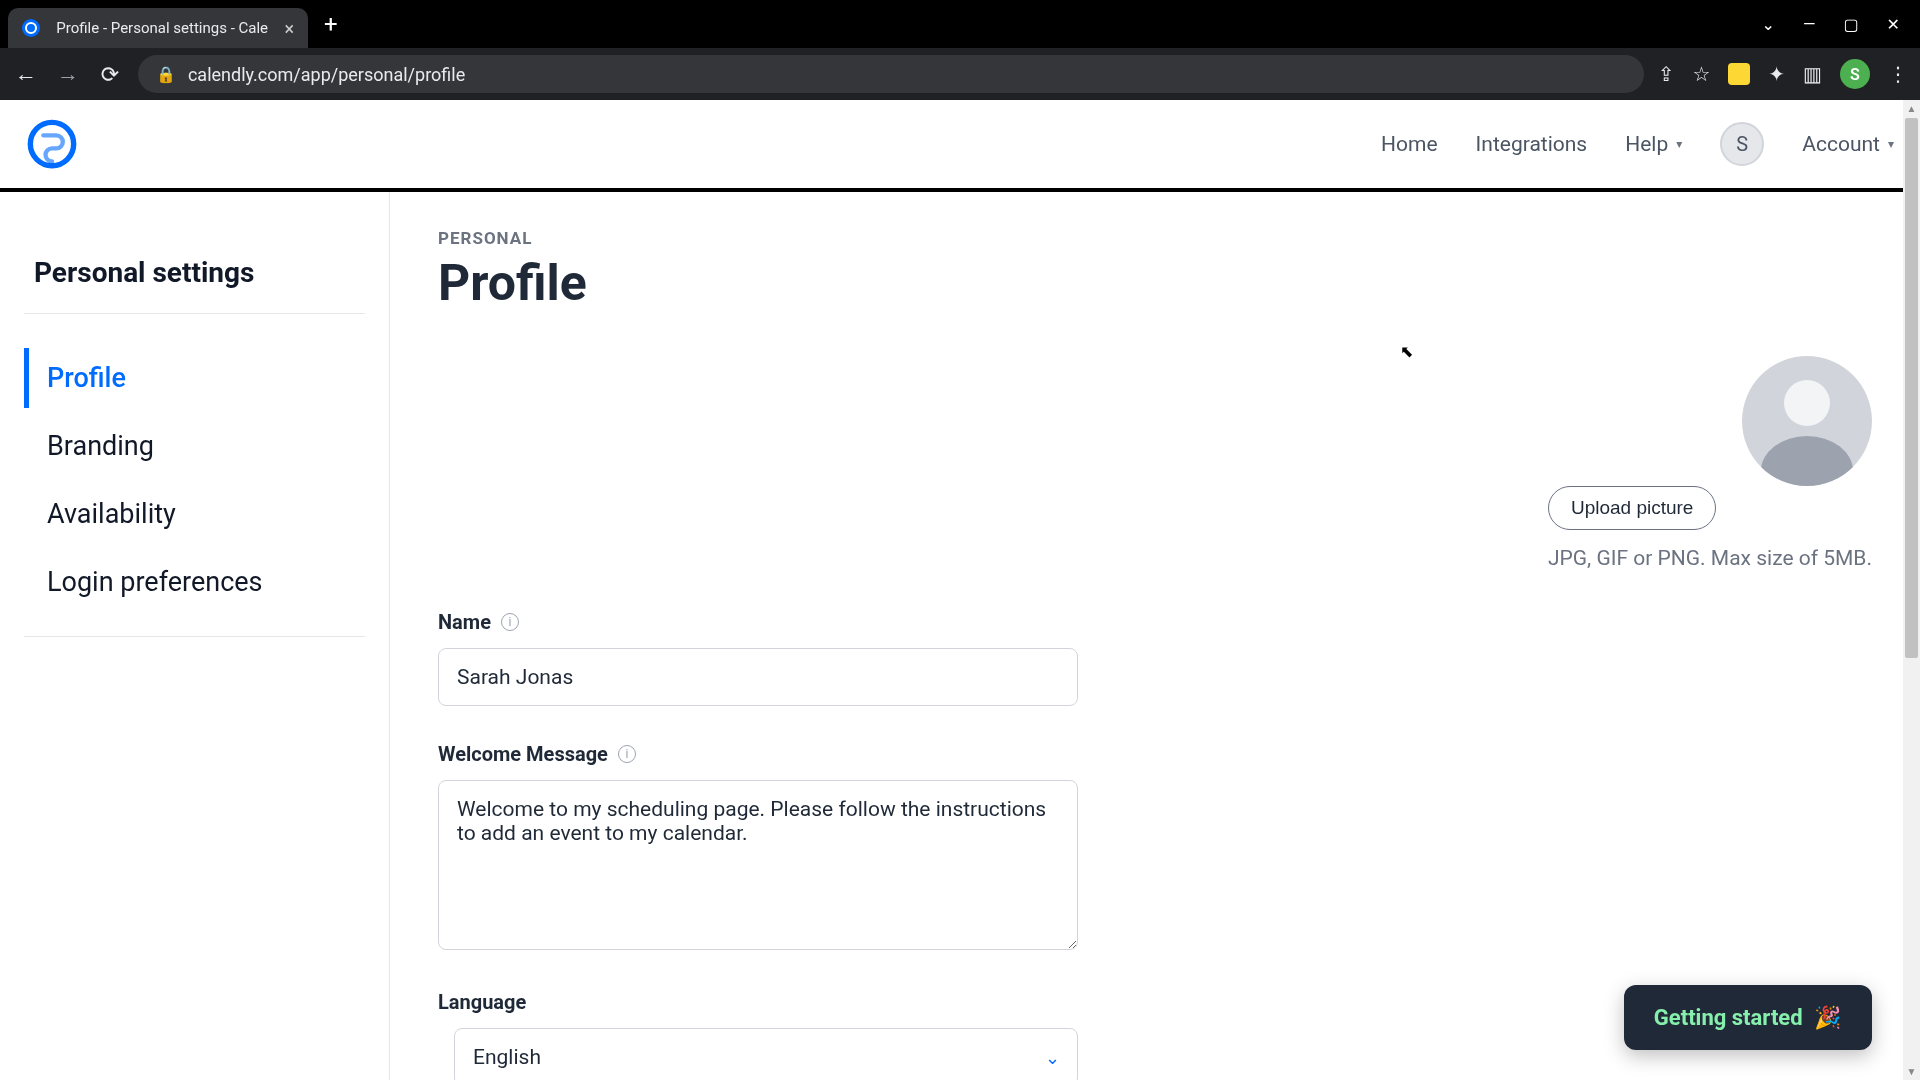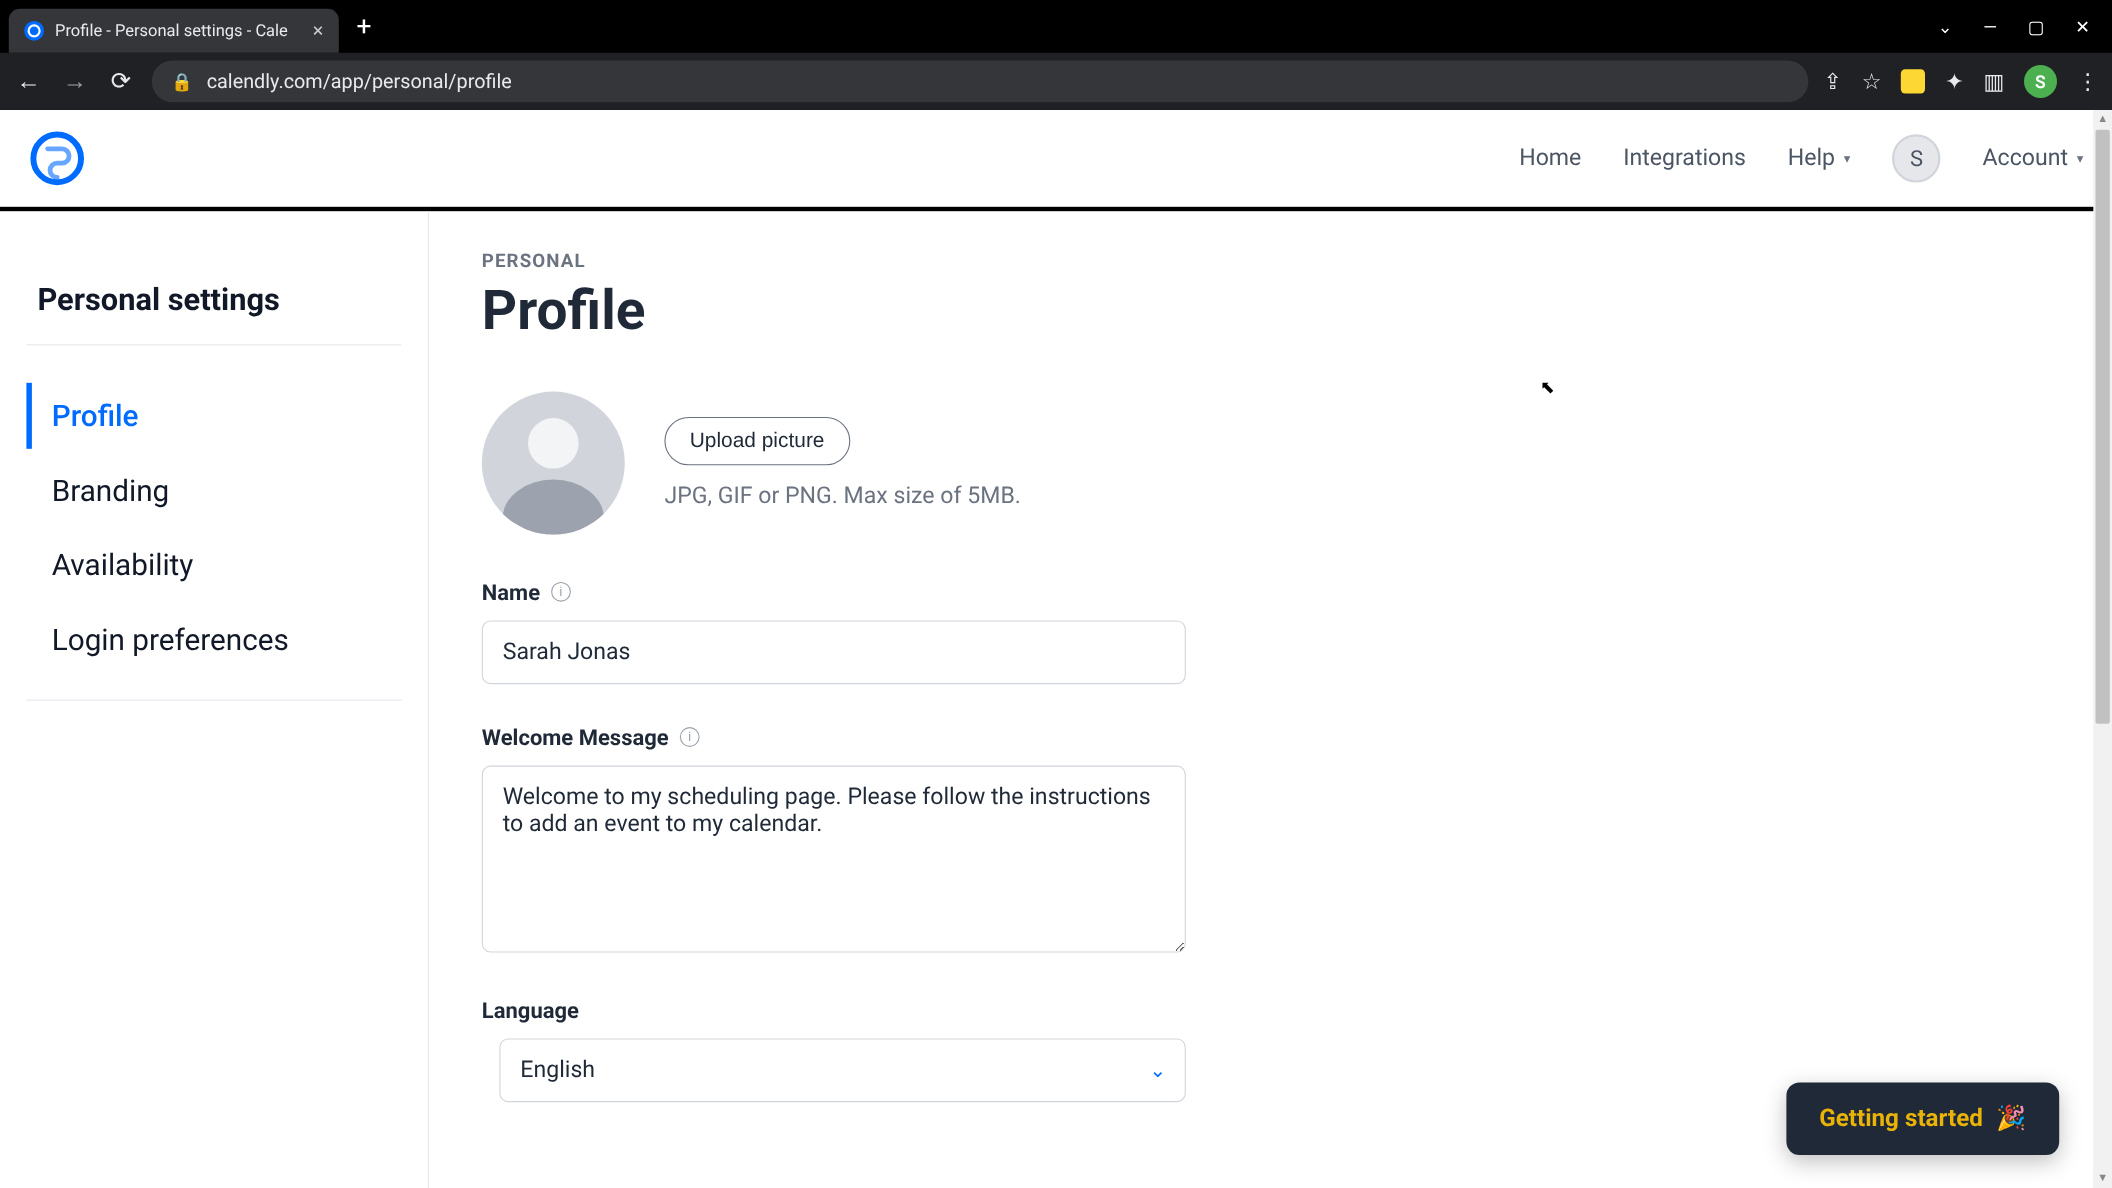--- a/index.html
+++ b/index.html
@@ -1,20 +1,20 @@
 <!DOCTYPE html>
 <html><head>
 <meta charset="utf-8">
 <style>
   * { box-sizing: border-box; margin: 0; padding: 0; }
   html, body { width: 1920px; height: 1080px; font-family: -apple-system, BlinkMacSystemFont, "Segoe UI", Roboto, sans-serif; overflow: hidden; }
 
   
   .browser-chrome { width: 100%; background: #000; }
-  .tab-bar { display: flex; align-items: center; height: 48px; padding: 0 8px; }
+  .tab-bar { display: flex; align-items: center; height: 48px; padding: 0 8px; text-align: center; }
   .tab { display: flex; align-items: center; background: #35363a; color: #e8eaed; height: 40px; padding: 0 14px; border-radius: 10px 10px 0 0; min-width: 300px; font-size: 15px; gap: 10px; margin-top: 8px; }
   .tab-favicon { width: 18px; height: 18px; border-radius: 50%; background: #006bff; display: inline-block; position: relative; }
   .tab-favicon::after { content: ""; position: absolute; inset: 3px; border: 2px solid #fff; border-radius: 50%; }
   .tab-title { flex: 1; white-space: nowrap; overflow: hidden; text-overflow: ellipsis; }
   .tab-close { color: #ccc; font-size: 18px; cursor: pointer; }
   .new-tab { color: #fff; font-size: 24px; margin-left: 16px; cursor: pointer; }
   .window-controls { margin-left: auto; display: flex; gap: 28px; color: #fff; padding-right: 12px; }
   .window-controls span { cursor: pointer; font-size: 16px; }
 
   .address-bar { display: flex; align-items: center; height: 52px; background: #202124; padding: 0 12px; gap: 14px; }
@@ -43,37 +43,37 @@
   .sidebar { width: 390px; border-right: 1px solid #e5e7eb; padding: 32px 24px; }
   .sidebar-title { font-size: 28px; font-weight: 700; color: #111827; padding: 0 10px 24px; border-bottom: 1px solid #e5e7eb; margin-bottom: 34px; margin-top: 32px; }
   .sidebar-item { font-size: 27px; color: #111827; padding: 14px 18px; cursor: pointer; border-left: 5px solid transparent; margin-bottom: 8px; }
   .sidebar-item.active { border-left-color: #006bff; color: #006bff; font-weight: 500; }
   .sidebar-divider { border-top: 1px solid #e5e7eb; margin-top: 24px; }
 
   .main { flex: 1; padding: 36px 48px; overflow-y: auto; position: relative; }
   .breadcrumb { font-size: 17px; font-weight: 700; letter-spacing: 1px; color: #6b7280; margin-bottom: 6px; }
   .page-title { font-size: 50px; font-weight: 700; color: #1f2937; margin-bottom: 44px; }
 
-  .upload-row { display: flex; align-items: center; gap: 36px; margin-bottom: 40px; }
+  .upload-row { display: flex; align-items: flex-end; margin-bottom: 40px; flex-direction: column; }
   .avatar-placeholder { width: 130px; height: 130px; border-radius: 50%; background: #d1d5db; position: relative; overflow: hidden; }
   .avatar-placeholder::before { content: ""; position: absolute; top: 24px; left: 50%; transform: translateX(-50%); width: 46px; height: 46px; border-radius: 50%; background: #f3f4f6; }
   .avatar-placeholder::after { content: ""; position: absolute; bottom: -20px; left: 50%; transform: translateX(-50%); width: 92px; height: 70px; border-radius: 50% 50% 0 0; background: #9ca3af; }
   .upload-col { display: flex; flex-direction: column; gap: 16px; }
   .upload-btn { border: 1.5px solid #6b7280; background: #fff; color: #1f2937; font-size: 19px; padding: 10px 22px; border-radius: 24px; cursor: pointer; width: fit-content; }
   .upload-hint { color: #6b7280; font-size: 21px; }
 
   .field-group { margin-bottom: 36px; max-width: 640px; }
   .field-label { font-size: 20px; font-weight: 700; color: #1f2937; display: flex; align-items: center; gap: 10px; margin-bottom: 14px; }
   .info-icon { width: 18px; height: 18px; border: 1.5px solid #9ca3af; border-radius: 50%; display: inline-flex; align-items: center; justify-content: center; font-size: 12px; color: #9ca3af; font-weight: 400; }
   .text-input { width: 100%; border: 1.5px solid #d1d5db; border-radius: 8px; padding: 16px 18px; font-size: 21px; color: #1f2937; font-family: inherit; }
   textarea.text-input { height: 170px; resize: both; }
   .select-wrap { position: relative; padding-left: 16px; }
   .select-caret { position: absolute; right: 18px; top: 50%; transform: translateY(-50%); color: #006bff; font-size: 18px; pointer-events: none; }
 
-  .getting-started { position: absolute; right: 48px; bottom: 30px; background: #1f2937; color: #eab308; font-size: 22px; font-weight: 700; padding: 20px 30px; border-radius: 12px; box-shadow: 0 6px 20px rgba(0,0,0,.25); cursor: pointer; display: flex; align-items: center; gap: 12px; margin-left: 24px; }
+  .getting-started { position: absolute; right: 48px; bottom: 30px; background: #1f2937; color: #86efac; font-size: 22px; font-weight: 700; padding: 20px 30px; border-radius: 12px; box-shadow: 0 6px 20px rgba(0,0,0,.25); cursor: pointer; display: flex; align-items: center; gap: 12px; margin-left: 24px; }
 
   
   .page-scrollbar { position: absolute; top: 0; right: 0; width: 17px; height: 100%; background: #f1f1f1; }
   .page-scrollbar .thumb { position: absolute; top: 18px; left: 2px; width: 13px; height: 540px; background: #c1c1c1; border-radius: 2px; }
   .page-scrollbar .arrow { position: absolute; left: 0; width: 17px; height: 17px; background: #f1f1f1; color: #888; font-size: 10px; text-align: center; line-height: 17px; }
   .page-scrollbar .arrow.up { top: 0; }
   .page-scrollbar .arrow.down { bottom: 0; }
 
   .cursor { position: absolute; font-size: 16px; color: #000; pointer-events: none; }
 </style>

